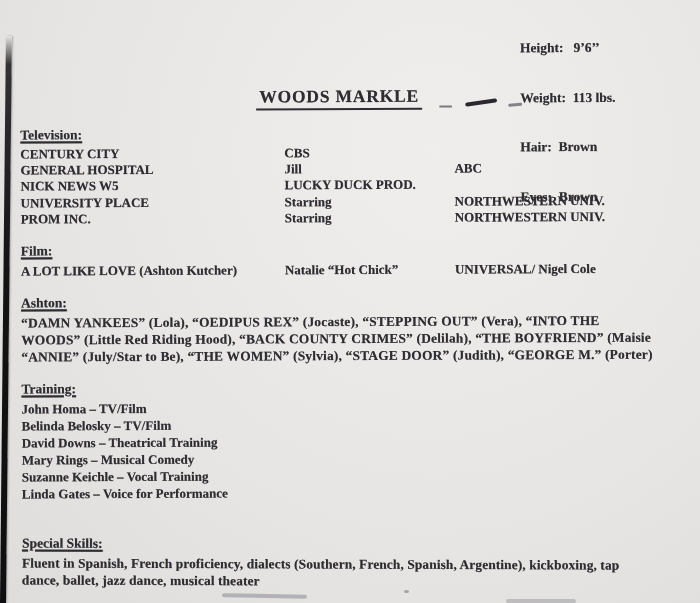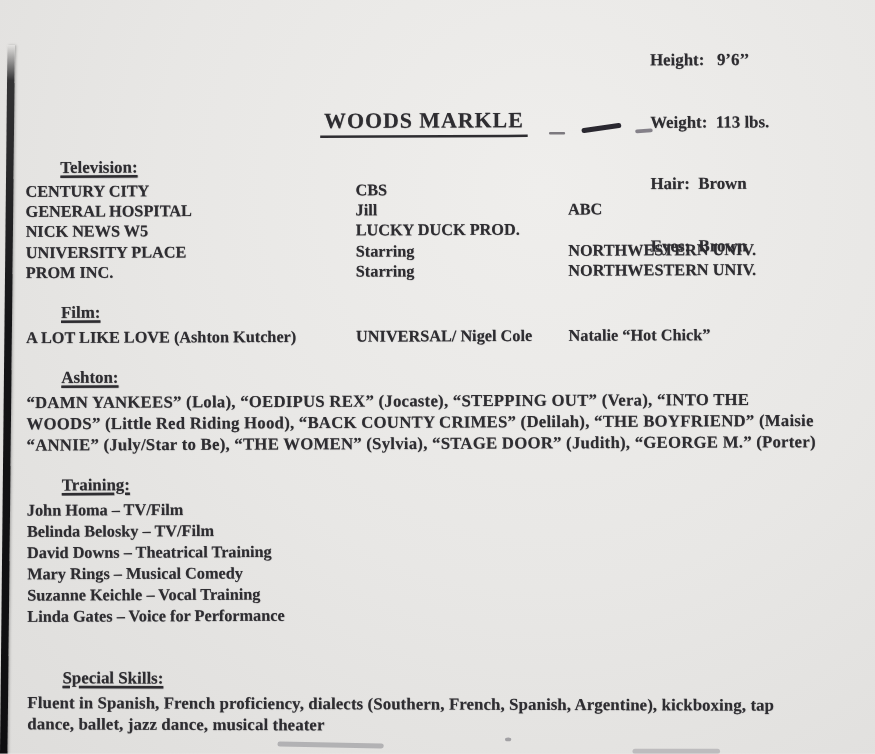--- a/index.html
+++ b/index.html
@@ -23,21 +23,20 @@
   .title-wrap{position:absolute;left:0;top:86px;width:700px;text-align:center;}
   .title{
     display:inline-block;font-size:17.5px;letter-spacing:0.8px;
     border-bottom:2.5px solid #2e2d31;padding:0 3px 1px 3px;
     transform:translateX(-10px);
   }
   .sec-label{
     display:inline-block;font-size:13.5px;
     text-decoration:underline;text-decoration-thickness:1.5px;text-underline-offset:2px;
     margin-bottom:3px;
-    margin-left:28px;
   }
   .tv{position:absolute;left:21px;top:124px;width:660px;}
   .grid-row{display:grid;grid-template-columns:264px 170px auto;font-size:13px;line-height:16.2px;}
   .film{position:absolute;left:21px;top:240px;width:660px;}
   .film .grid-row{line-height:17px;}
   .theatre{position:absolute;left:21px;top:292px;width:678px;}
   .theatre .line{font-size:13.4px;line-height:17px;letter-spacing:0.2px;white-space:nowrap;}
   .training{position:absolute;left:21px;top:378px;width:400px;}
   .training .line{font-size:13px;line-height:17px;}
   .skills{position:absolute;left:21px;top:532px;width:682px;transform:rotate(0.45deg);transform-origin:0 0;}
@@ -100,22 +99,22 @@
       <span>PROM INC.</span>
       <span>Starring</span>
       <span>NORTHWESTERN UNIV.</span>
     </div>
   </div>
 
   <div class="film">
     <span class="sec-label">Film:</span>
     <div class="grid-row">
       <span>A LOT LIKE LOVE (Ashton Kutcher)</span>
+      <span>Natalie “Hot Chick”</span>
       <span>UNIVERSAL/ Nigel Cole</span>
-      <span>Natalie “Hot Chick”</span>
     </div>
   </div>
 
   <div class="theatre">
     <span class="sec-label">Ashton:</span>
     <div class="line">“DAMN YANKEES” (Lola), “OEDIPUS REX” (Jocaste), “STEPPING OUT” (Vera), “INTO THE</div>
     <div class="line">WOODS” (Little Red Riding Hood), “BACK COUNTY CRIMES” (Delilah), “THE BOYFRIEND” (Maisie</div>
     <div class="line">“ANNIE” (July/Star to Be), “THE WOMEN” (Sylvia), “STAGE DOOR” (Judith), “GEORGE M.” (Porter)</div>
   </div>
 

